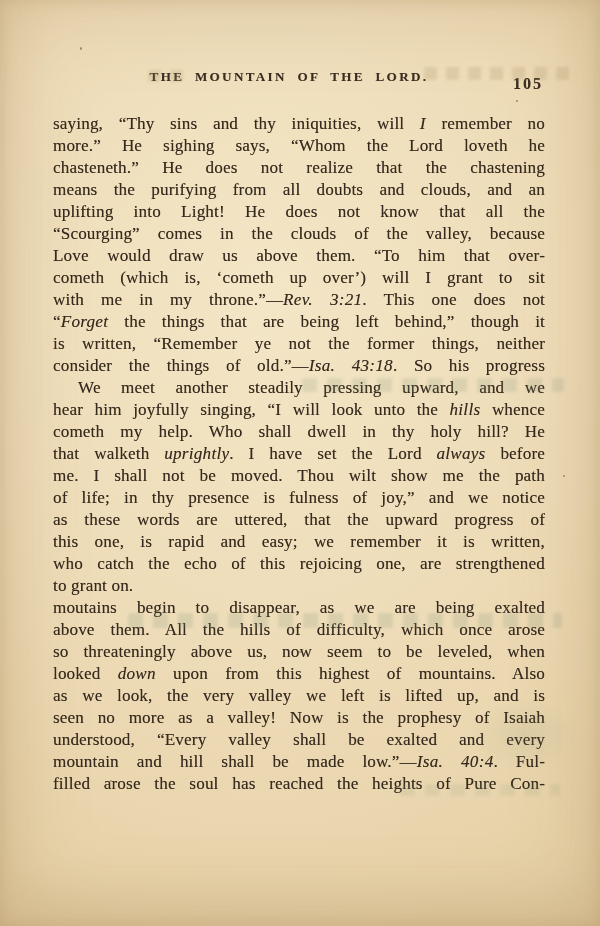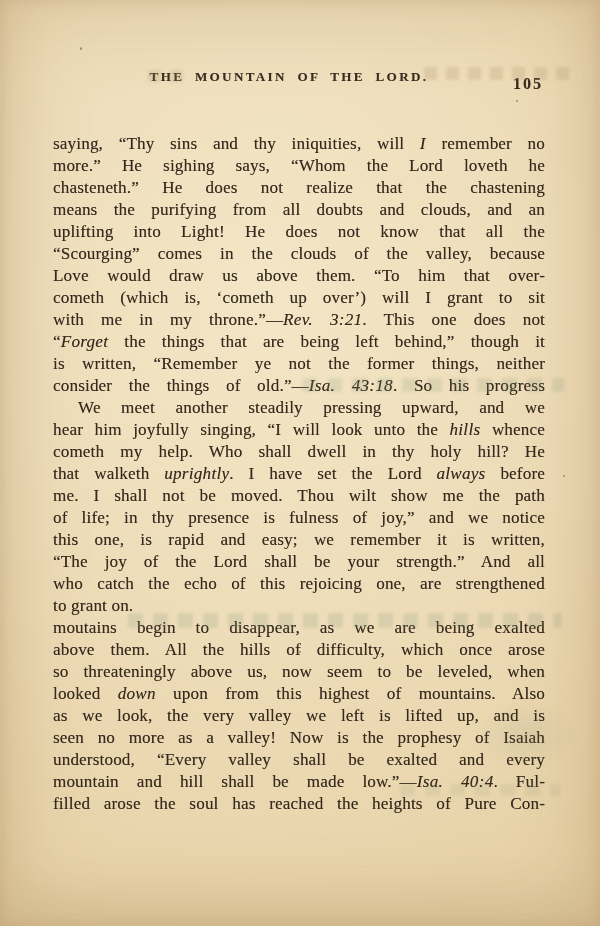--- a/index.html
+++ b/index.html
@@ -34,21 +34,20 @@
     text-shadow:.3px .3px 0 rgba(58,46,33,.35);
     font-weight:bold;
   }
 
   
   .text-block{
     position:absolute;top:113px;left:53px;width:492px;
     font-size:17px;line-height:22px;color:#35291d;
     letter-spacing:.2px;
     text-shadow:.25px .25px 0 rgba(53,41,29,.45);
-    margin-top:20px;
   }
   .line{
     height:22px;overflow:hidden;
     text-align:justify;text-align-last:justify;
     white-space:normal;
   }
   .line.plain{text-align-last:left;}
   .line.indent{text-indent:25px;}
   .line i{font-style:italic;letter-spacing:.3px;}
 
@@ -98,22 +97,22 @@
         <div class="line"><span>is written, “Remember ye not the former things, neither</span></div>
         <div class="line"><span>consider the things of old.”—</span><i>Isa. 43:18</i><span>. So his progress</span></div>
       </div>
       <div>
         <div class="line indent"><span>We meet another steadily pressing upward, and we</span></div>
         <div class="line"><span>hear him joyfully singing, “I will look unto the </span><i>hills</i><span> whence</span></div>
         <div class="line"><span>cometh my help. Who shall dwell in thy holy hill? He</span></div>
         <div class="line"><span>that walketh </span><i>uprightly</i><span>. I have set the Lord </span><i>always</i><span> before</span></div>
         <div class="line"><span>me. I shall not be moved. Thou wilt show me the path</span></div>
         <div class="line"><span>of life; in thy presence is fulness of joy,” and we notice</span></div>
+        <div class="line"><span>as these words are uttered, that the upward progress of</span></div>
         <div class="line"><span>this one, is rapid and easy; we remember it is written,</span></div>
-        <div class="line"><span>“The joy of the Lord shall be your strength.” And all</span></div>
         <div class="line"><span>who catch the echo of this rejoicing one, are strengthened</span></div>
         <div class="line plain"><span>to grant on.</span></div>
       </div>
       <div>
         <div class="line"><span>moutains begin to disappear, as we are being exalted</span></div>
         <div class="line"><span>above them. All the hills of difficulty, which once arose</span></div>
         <div class="line"><span>so threateningly above us, now seem to be leveled, when</span></div>
         <div class="line"><span>looked </span><i>down</i><span> upon from this highest of mountains. Also</span></div>
         <div class="line"><span>as we look, the very valley we left is lifted up, and is</span></div>
         <div class="line"><span>seen no more as a valley! Now is the prophesy of Isaiah</span></div>

